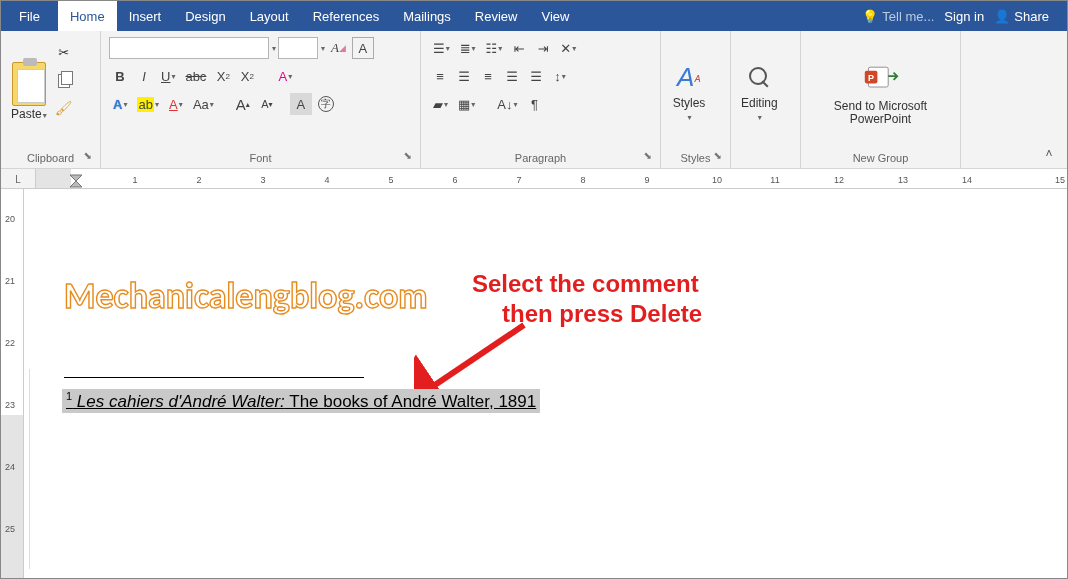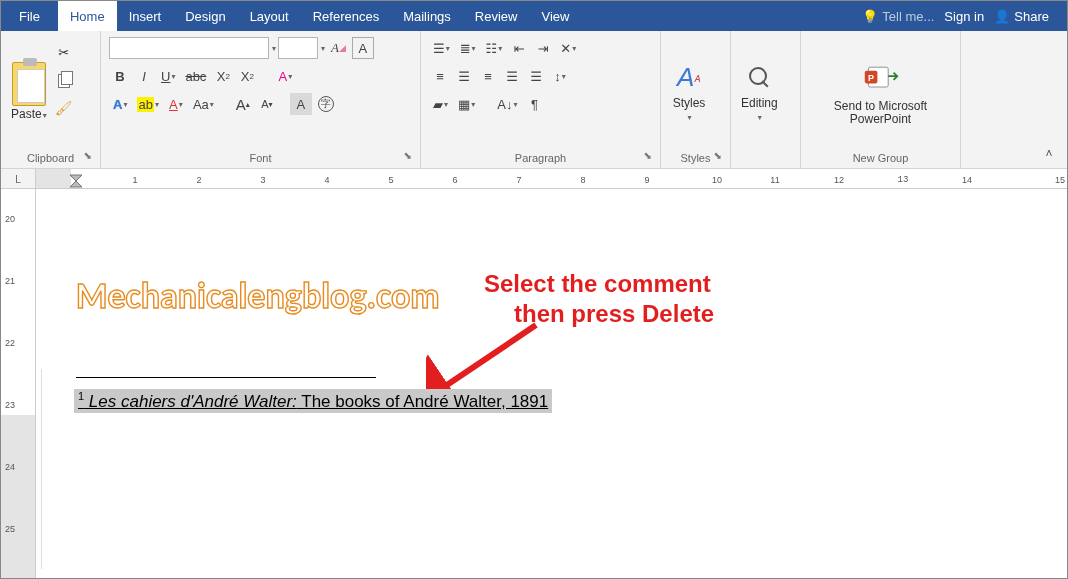--- a/index.html
+++ b/index.html
@@ -54,21 +54,21 @@
   
   .ruler-h { height: 20px; background: #fff; border-bottom: 1px solid #ccc; display:flex; align-items:flex-end; font-size:9px; color:#666; padding-left: 35px; position:relative; overflow:hidden; }
   .ruler-h .corner { position:absolute; left:0; top:0; width:35px; height:20px; background:#f3f3f3; border-right:1px solid #ccc; font-size:10px; color:#666; display:flex; align-items:center; justify-content:center; }
   .ruler-h .grey { position:absolute; left:35px; top:0; width:35px; height:20px; background:#e4e4e4; }
   .ruler-h .ticks { position:relative; height:100%; width:2000px; }
   .ruler-h .num { position:absolute; bottom:3px; font-size:9px; color:#555; transform:translateX(-50%); }
   .ruler-h .indent { position:absolute; bottom:0; left:68px; }
 
   
   .workarea { display:flex; height: calc(579px - 30px - 138px - 20px); position:relative; background:#fff; }
-  .ruler-v { width:35px; background:#fff; border-right:1px solid #ccc; position:relative; font-size:9px; color:#555; }
+  .ruler-v { width:23px; background:#fff; border-right:1px solid #ccc; position:relative; font-size:9px; color:#555; }
   .ruler-v .num { position:absolute; left:4px; transform: translateY(-50%); }
   .ruler-v .shade { position:absolute; left:0; width:100%; background:#e4e4e4; }
   .page { position:relative; flex:1; background:#fff; }
   .margin-line { position:absolute; left:0; width:6px; border-right:1px solid #ddd; height:200px; top:180px; }
 
   .watermark {
     position:absolute; left:40px; top:85px; font-size:36px; font-weight:700;
     color:#fff; -webkit-text-stroke: 1.4px #e78b1f;
     font-family: Calibri, "Segoe UI", sans-serif;
   }
@@ -283,21 +283,21 @@
       <span class="num" style="left: 227px;">3</span>
       <span class="num" style="left: 291px;">4</span>
       <span class="num" style="left: 355px;">5</span>
       <span class="num" style="left: 419px;">6</span>
       <span class="num" style="left: 483px;">7</span>
       <span class="num" style="left: 547px;">8</span>
       <span class="num" style="left: 611px;">9</span>
       <span class="num" style="left: 675px; margin-left: 6px;">10</span>
       <span class="num" style="left: 739px;">11</span>
       <span class="num" style="left: 803px;">12</span>
-      <span class="num" style="left: 867px; font-family: Liberation Mono, monospace;">13</span>
+      <span class="num" style="left: 867px;">13</span>
       <span class="num" style="left: 931px;">14</span>
       <span class="num" style="left: 995px; margin-left: 29px;">15</span>
     </div>
   <svg class="indent" width="14" height="14">
       <polygon points="1,1 13,1 7,7" fill="#bbb" stroke="#777"></polygon>
       <polygon points="1,13 13,13 7,7" fill="#bbb" stroke="#777"></polygon>
     </svg>
 </div>
 
 <div class="workarea">

